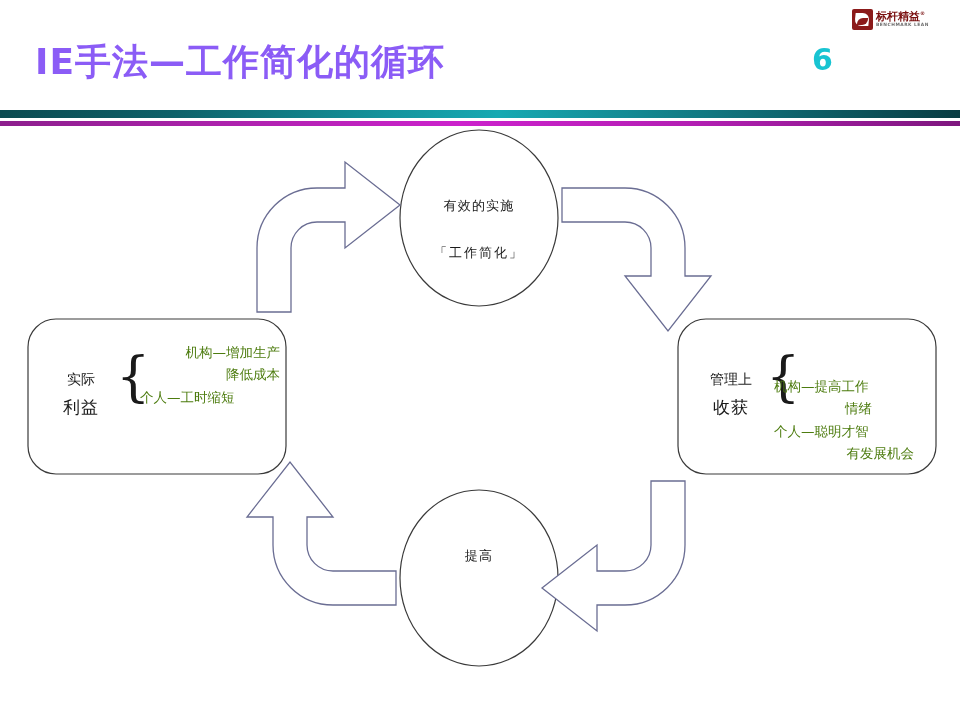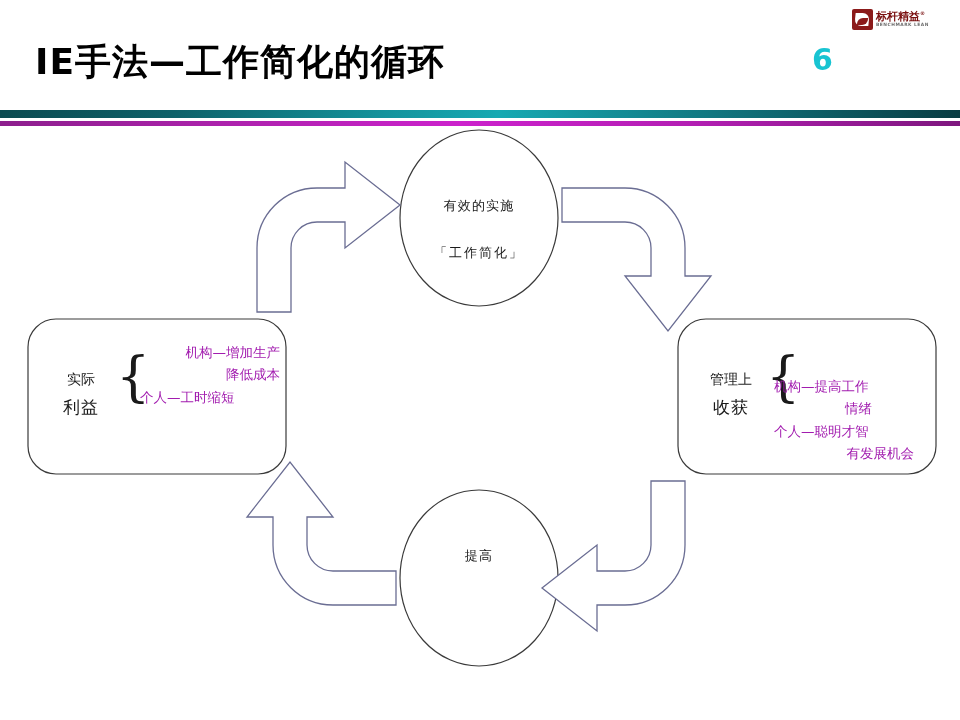--- a/index.html
+++ b/index.html
@@ -88,21 +88,21 @@
     margin-top: 1px;
     white-space: nowrap;
   }
 
   #title {
     position: absolute;
     left: 35px;
     top: 38px;
     font-size: 36px;
     font-weight: bold;
-    color: #000000;
+    color: #8b5cf6;
     letter-spacing: 1px;
     white-space: nowrap;
   }
   #page-num {
     position: absolute;
     left: 812px;
     top: 42px;
     font-size: 30px;
     font-weight: bold;
     color: #18C4D2;
@@ -166,21 +166,21 @@
     white-space: nowrap;
   }
   .box-head .big {
     font-size: 17px;
     letter-spacing: 1px;
   }
   .box-items {
     position: absolute;
     font-size: 13.5px;
     line-height: 1.65;
-    color: #a21caf;
+    color: #4d7c0f;
     white-space: nowrap;
   }
   .box-items .r { text-align: right; display: block; }
   .box-items .l { text-align: left;  display: block; }
   .brace {
     position: absolute;
     font-size: 54px;
     color: #1a1a1a;
     font-family: "DejaVu Serif", serif;
     line-height: 1;

